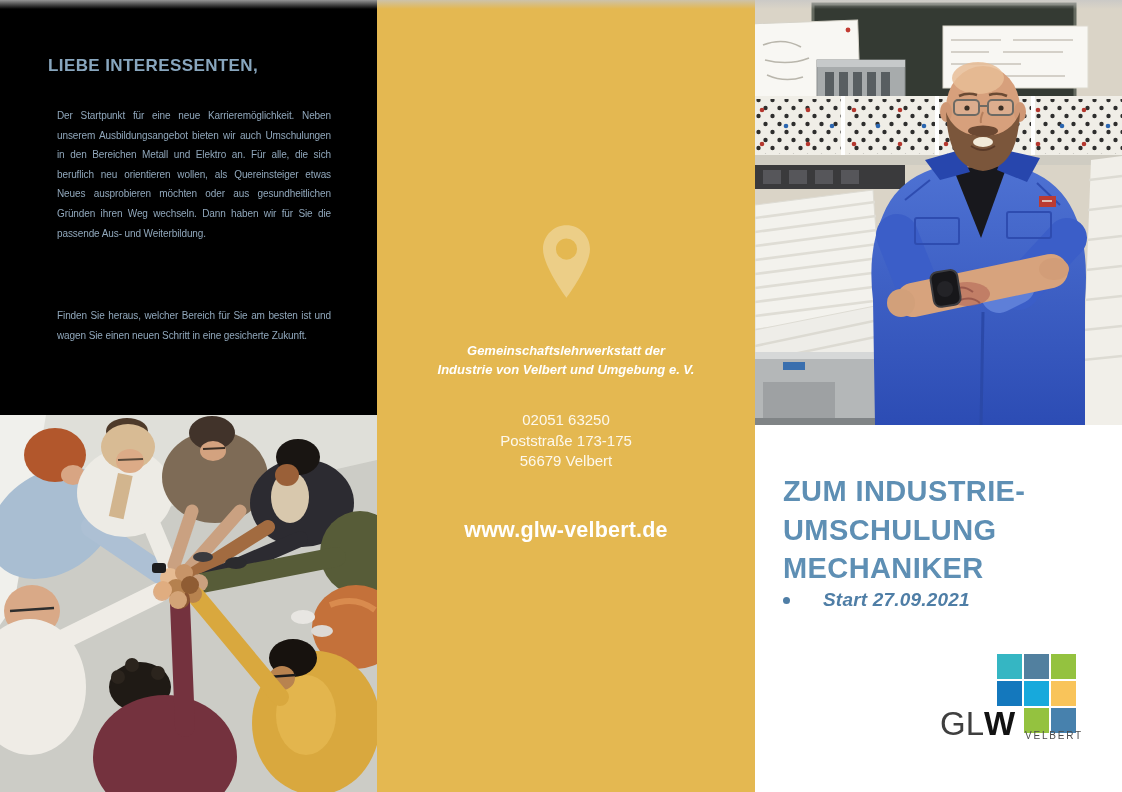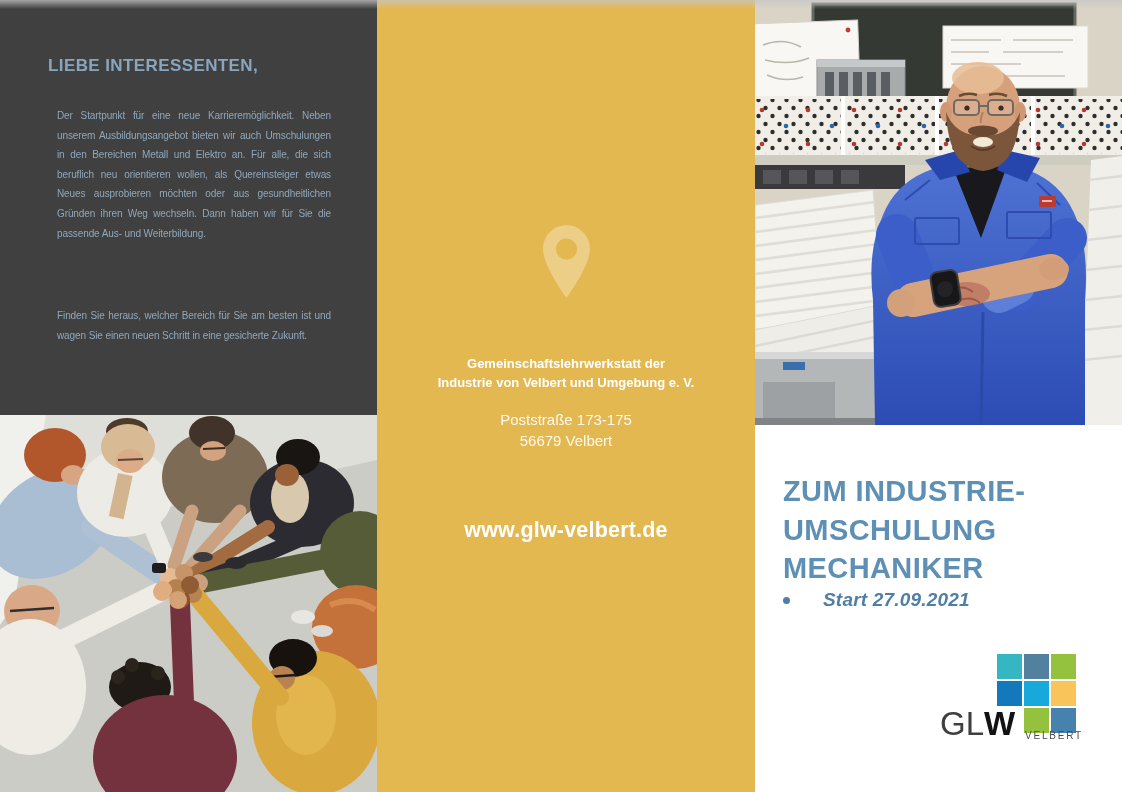--- a/index.html
+++ b/index.html
@@ -1,32 +1,32 @@
 <!DOCTYPE html>
 <html lang="de"><head>
 <meta charset="utf-8">
 <style>
   html,body{margin:0;padding:0;background:#fff;}
   .page{position:relative;width:1122px;height:792px;overflow:hidden;background:#fff;
         font-family:"Liberation Sans",sans-serif;}
   
-  .panel-left{position:absolute;left:0;top:0;width:377px;height:792px;background:#404040;}
+  .panel-left{position:absolute;left:0;top:0;width:377px;height:792px;background:#000000;}
   .greeting{position:absolute;left:48px;top:56px;width:280px;
             font-size:17px;font-weight:bold;letter-spacing:.4px;color:#88a6be;}
   .para{position:absolute;left:48px;width:274px;font-size:10px;line-height:19.6px;
         letter-spacing:-.1px;color:#90a7bb;text-align:justify;margin:9px;}
   .para-1{top:97px;}
   .para-2{top:297px;}
   .team-photo{position:absolute;left:0;top:415px;width:377px;height:377px;display:block;}
   
   .panel-mid{position:absolute;left:377px;top:0;width:378px;height:792px;background:#e4b851;
              color:#ffffff;text-align:center;}
   .pin{position:absolute;left:166px;top:225px;width:47px;height:73px;}
-  .org{position:absolute;left:0;top:355px;width:100%;font-size:13px;font-weight:bold;
-       line-height:18.5px;color:#fff;}
+  .org{position:absolute;left:0;top:342px;width:100%;font-size:13px;font-weight:bold;
+       line-height:18.5px;color:#fff;font-style:italic;}
   .contact{position:absolute;left:0;top:410px;width:100%;font-size:15px;line-height:20.5px;
            color:#fdf8ec;}
   .website{position:absolute;left:0;top:518px;width:100%;font-size:21.5px;font-weight:bold;
            letter-spacing:.2px;color:#ffffff;cursor:pointer;}
   
   .panel-right{position:absolute;left:755px;top:0;width:367px;height:792px;background:#ffffff;}
   .mechanic-photo{position:absolute;left:0;top:0;width:367px;height:425px;display:block;}
   .title{position:absolute;left:28px;top:472px;width:330px;font-size:29px;font-weight:bold;
          line-height:38.5px;letter-spacing:.4px;color:#5e8fb4;}
   .start-row{position:absolute;left:28px;top:589px;display:flex;align-items:center;gap:33px;}
@@ -135,20 +135,21 @@
   <div class="panel-mid">
     <svg class="pin" viewBox="0 0 48 74" aria-hidden="true">
       <path fill-rule="evenodd" fill="#ecce87" d="M24 0 C10.7 0 0 10.8 0 24.2 C0 42 24 74 24 74 C24 74 48 42 48 24.2 C48 10.8 37.3 0 24 0 Z
            M24 13.5 a10.8 10.8 0 1 1 0 21.6 a10.8 10.8 0 1 1 0 -21.6 Z"></path>
     </svg>
     <div class="org">
       <div>Gemeinschaftslehrwerkstatt der</div>
       <div>Industrie von Velbert und Umgebung e. V.</div>
     </div>
     <div class="contact">
+      <div>02051 63250</div>
       <div>Poststraße 173-175</div>
       <div>56679 Velbert</div>
     </div>
     <div class="website">www.glw-velbert.de</div>
   </div>
 
   <div class="panel-right">
 
     <svg class="mechanic-photo" viewBox="0 0 367 425" aria-hidden="true">
       <defs>

